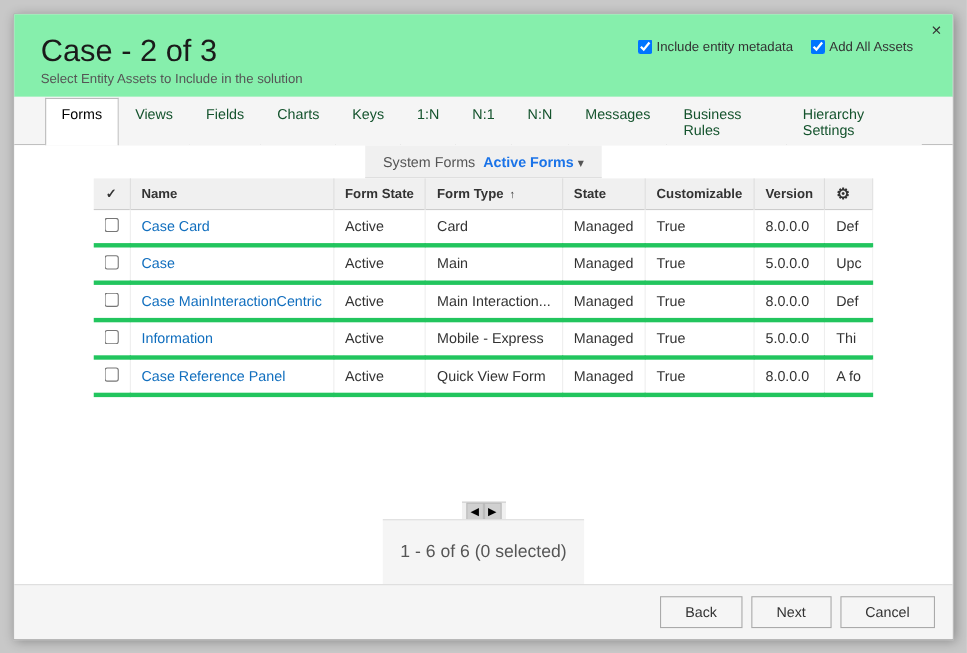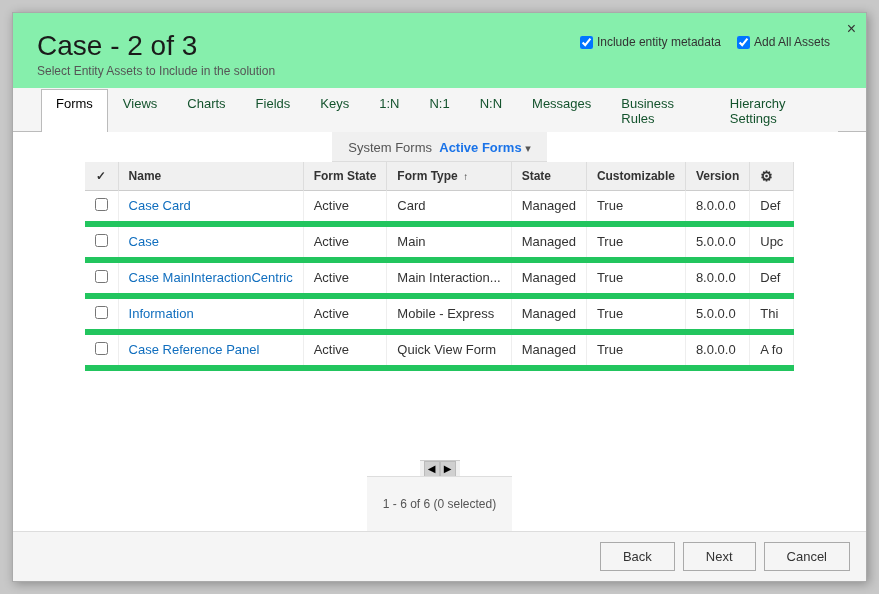--- a/index.html
+++ b/index.html
@@ -139,21 +139,21 @@
     }
     thead th:first-child {
       width: 30px;
       text-align: center;
     }
     thead th .sort-icon {
       font-size: 10px;
       margin-left: 2px;
     }
     tbody tr {
-      border-bottom: 6px solid #22c55e;
+      border-bottom: 4px solid #22c55e;
       margin-left: 36px;
     }
     tbody td {
       padding: 7px 10px;
       color: #333;
       border-right: 1px solid #eee;
       white-space: nowrap;
     }
     tbody td:first-child {
       width: 30px;
@@ -196,21 +196,21 @@
     .h-scroll-thumb {
       width: 45%;
       height: 10px;
       background: #aaa;
       border-radius: 2px;
       position: absolute;
       left: 0;
     }
     .status-bar {
       padding: 20px 16px;
-      font-size: 12px;
+      font-size: 16px;
       color: #555;
       background: #f5f5f5;
       border-top: 1px solid #ddd;
     }
     .dialog-footer {
       padding: 10px 16px;
       background: #f5f5f5;
       border-top: 1px solid #ddd;
       display: flex;
       justify-content: flex-end;
@@ -252,22 +252,22 @@
     </label>
     <label>
       <input type="checkbox" checked="" style="">
       <span>Add All Assets</span>
     </label>
   </div>
 
   <div class="tab-bar">
     <div class="tab active">Forms</div>
     <div class="tab">Views</div>
+    <div class="tab">Fields</div>
     <div class="tab">Charts</div>
-    <div class="tab">Fields</div>
     <div class="tab">Keys</div>
     <div class="tab">1:N</div>
     <div class="tab">N:1</div>
     <div class="tab">N:N</div>
     <div class="tab">Messages</div>
     <div class="tab">Business Rules</div>
     <div class="tab">Hierarchy Settings</div>
   </div>
 
   <div class="content-area">

